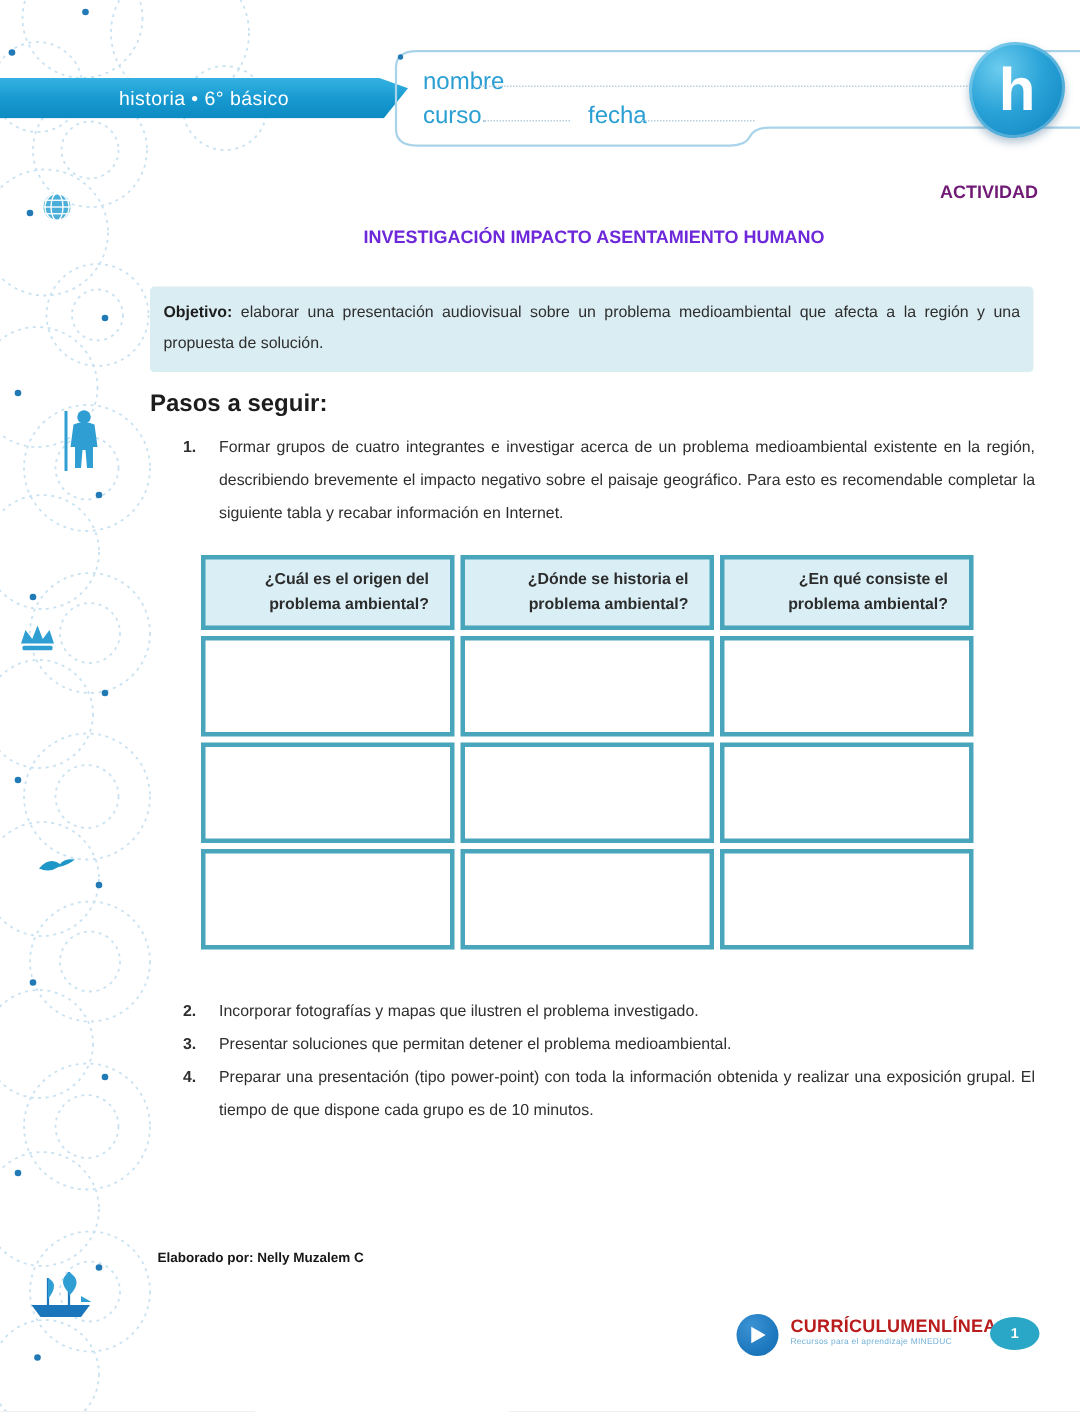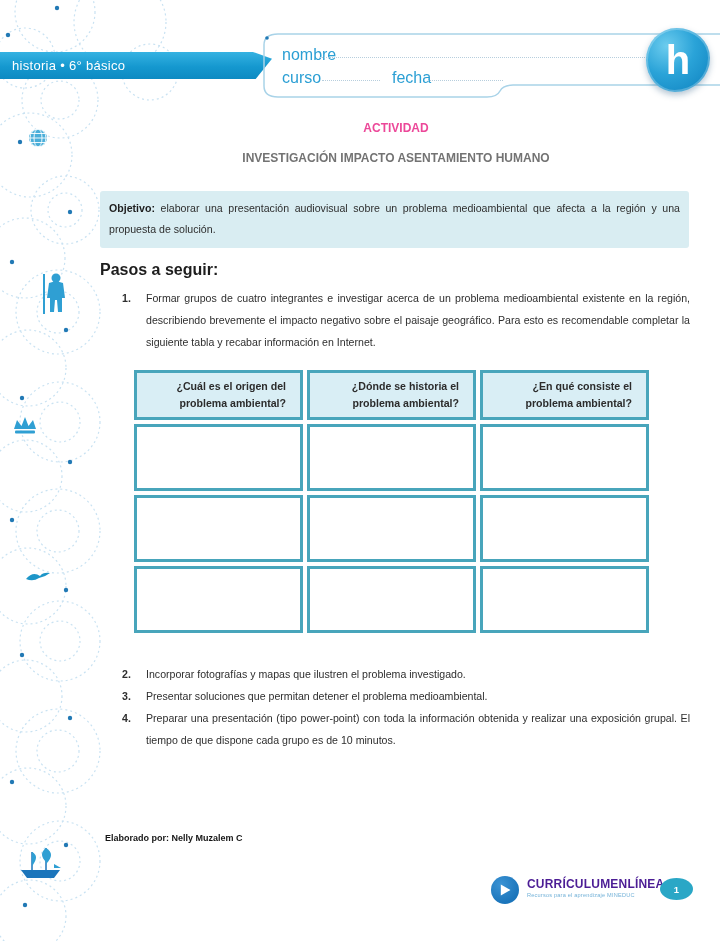--- a/index.html
+++ b/index.html
@@ -9,39 +9,39 @@
     margin:0 auto; overflow:hidden;
     font-family:"Liberation Sans", sans-serif; color:#3d3d3d;
   }
   
   .decor { position:absolute; left:0; top:0; width:180px; height:941px; pointer-events:none; }
   
   .banner {
     position:absolute; left:0; top:52px; width:272px; height:27px;
     background:linear-gradient(180deg,#35b2e2 0%,#1598cf 55%,#0d8ac2 100%);
     clip-path:polygon(0 0, 93% 0, 100% 25%, 94% 100%, 0 100%);
-    display:flex; align-items:center; justify-content:flex-start;
-    color:#ffffff; font-size:13px; letter-spacing:.3px;padding-left:12px;
+    display:flex; align-items:center; justify-content:center;
+    color:#ffffff; font-size:13px; letter-spacing:.3px;
   }
   .namebox-outline { position:absolute; left:250px; top:25px; width:470px; height:80px; }
   .field-label { position:absolute; font-size:16px; color:#2b9fd4; }
   .dotline { position:absolute; border-bottom:1.6px dotted #b7cedd; height:1px; }
   .hlogo {
     position:absolute; left:646px; top:28px; width:64px; height:64px;
     background:radial-gradient(circle at 32% 28%, #6cccee 0%, #2aa3d8 45%, #0c7fbd 100%);
     border-radius:48% 52% 55% 45% / 50% 47% 53% 50%;
     box-shadow:0 3px 6px rgba(40,90,130,.35), inset 0 0 0 2px rgba(255,255,255,.25);
     display:flex; align-items:center; justify-content:center;
     color:#ffffff; font-size:40px; font-weight:bold; line-height:1;
   }
   
-  .title1 { position:absolute; left:100px; top:121px; width:592px; text-align:center;
-            font-size:12px; font-weight:bold; color:#ec4899; }
+  .title1 { position:absolute; left:100px; top:121px; width:592px; text-align:right;
+            font-size:12px; font-weight:bold; color:#701a75; }
   .title2 { position:absolute; left:100px; top:151px; width:592px; text-align:center;
-            font-size:12px; font-weight:bold; color:#737373; }
+            font-size:12px; font-weight:bold; color:#6d28d9; }
   
   .objective {
     position:absolute; left:100px; top:191px; width:589px;
     background:#d9edf2; border-radius:3px; padding:7px 9px 8px 9px;
     font-size:10.6px; line-height:21px; color:#2e2e2e; text-align:justify;
   }
   .objective b { color:#1d1d1d; }
   
   .pasos-heading { position:absolute; left:100px; top:261px; font-size:16px; font-weight:bold; color:#1d1d1d; }
   .step { display:flex; font-size:10.6px; line-height:22px; color:#2e2e2e; }
@@ -63,21 +63,21 @@
   
   .author { position:absolute; left:105px; top:833px; font-size:9px; font-weight:bold; color:#161616; }
   .f-logo {
     position:absolute; left:491px; top:876px; width:28px; height:28px;
     background:radial-gradient(circle at 35% 30%, #3b93d4 0%, #1b75bb 70%);
     border-radius:50%; display:flex; align-items:center; justify-content:center;
   }
   .f-logo .tri { width:13px; height:13px; background:#ffffff;
     clip-path:polygon(18% 8%, 92% 50%, 18% 92%); }
   .f-brand { position:absolute; left:527px; top:877px; width:135px; }
-  .f-brand .brand { font-size:12px; font-weight:bold; color:#4c1d95; letter-spacing:.2px; }
+  .f-brand .brand { font-size:12px; font-weight:bold; color:#b91c1c; letter-spacing:.2px; }
   .f-brand .tagline { font-size:5.6px; color:#74b2d8; margin-top:1px; letter-spacing:.2px; }
   .page-badge {
     position:absolute; left:660px; top:878px; width:33px; height:22px;
     background:#2aa7c6; border-radius:50%;
     display:flex; align-items:center; justify-content:center;
     color:#ffffff; font-size:9.5px; font-weight:bold;
   }
 </style>
 </head>
 <body>

